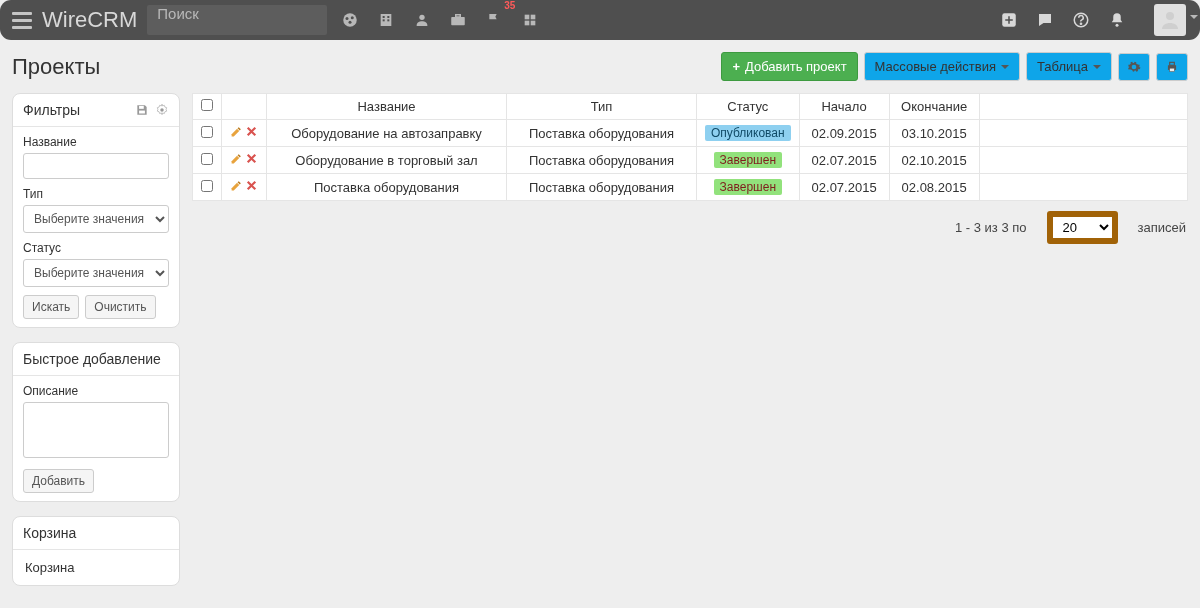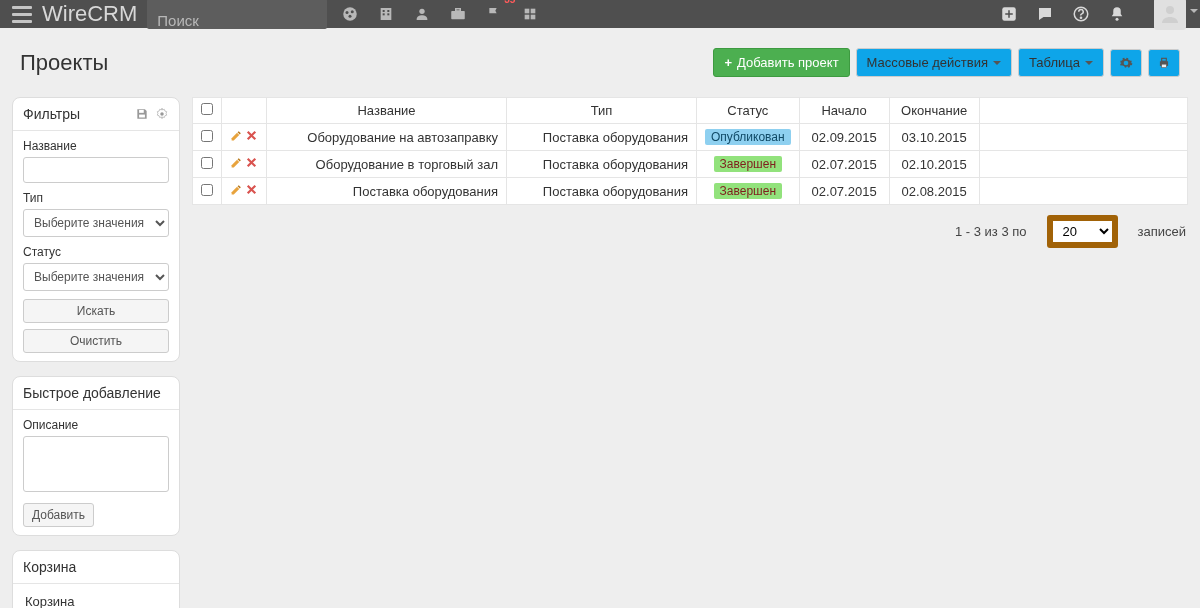--- a/index.html
+++ b/index.html
@@ -1,35 +1,35 @@
 <!DOCTYPE html>
 <html><head>
 <meta charset="utf-8">
 <style>
   * { box-sizing: border-box; margin: 0; padding: 0; }
   body { font-family: Arial, Helvetica, sans-serif; font-size: 13px; color: #333; background: #eeeeee; width: 1200px; height: 608px; overflow: hidden; }
   
-  .topbar { background: #4f4f4f; height: 28px; display: flex; align-items: center; padding: 0 8px; color: #d8d8d8; }
+  .topbar { background: #4f4f4f; height: 40px; display: flex; align-items: center; padding: 0 8px; color: #d8d8d8; border-radius: 11px; }
   .topbar .menu-btn { width: 28px; height: 28px; display: flex; flex-direction: column; justify-content: center; gap: 4px; cursor: pointer; padding: 0 4px; }
   .topbar .menu-btn span { display: block; height: 3px; background: #c5c5c5; border-radius: 1px; }
   .brand { font-size: 22px; font-weight: 400; color: #d8d8d8; margin-left: 6px; margin-right: 10px; }
-  .search-wrap { background: #5d5d5d; height: 30px; display: flex; align-items: flex-end; padding: 0 10px; width: 180px; border-radius: 2px; }
+  .search-wrap { background: #5d5d5d; height: 30px; display: flex; align-items: flex-start; padding: 0 10px; width: 180px; border-radius: 2px; }
   .search-wrap input { background: transparent; border: none; outline: none; color: #d8d8d8; font-size: 15px; width: 100%; }
   .search-wrap input::placeholder { color: #b8b8b8; }
   .top-icons-left { display: flex; align-items: center; gap: 18px; margin-left: 14px; }
   .top-icons-left .ticon, .top-icons-right .ticon { width: 18px; height: 18px; position: relative; cursor: pointer; color: #b8b8b8; display:flex; align-items:center; justify-content:center;}
   .flag-wrap { position: relative; }
   .flag-badge { position: absolute; top: -11px; right: -12px; font-size: 10px; color: #ff5a5a; font-weight: bold; }
   .top-spacer { flex: 1; }
   .top-icons-right { display: flex; align-items: center; gap: 18px; margin-right: 6px; }
   .avatar { width: 32px; height: 32px; background: #e0e0e0; border-radius: 3px; margin-left: 10px; display:flex; align-items:center; justify-content:center; position:relative;}
   .avatar svg { width:24px; height:24px; }
   .avatar-caret { position:absolute; right:-12px; top:11px; border:4px solid transparent; border-top-color:#b8b8b8; }
   
-  .page-header { display: flex; align-items: center; padding: 20px; }
+  .page-header { display: flex; align-items: center; padding: 12px; }
   .page-title { font-size: 22px; font-weight: 400; color: #333; }
   .page-header-actions { margin-left: auto; display: flex; align-items: center; gap: 6px; }
   .btn { border: 1px solid #ccc; background: #0ea5e9; color: #333; padding: 6px 10px; border-radius: 3px; cursor: pointer; font-size: 13px; display: inline-flex; align-items: center; gap: 5px; }
   .btn-green { background: #4caf50; border-color: #3d9a40; color: #fff; font-weight: 500; }
   .btn-green .plus { font-weight: bold; }
   .btn .caret { border: 4px solid transparent; border-top-color: #555; margin-top: 4px; }
   .btn-icon { padding: 6px 8px; }
   
   .content { display: flex; padding: 0 12px 12px 12px; gap: 12px; }
   .left-col { width: 168px; display: flex; flex-direction: column; gap: 14px; }
@@ -37,26 +37,26 @@
   .panel-header { padding: 8px 10px; border-bottom: 1px solid #e5e5e5; display: flex; align-items: center; }
   .panel-title { font-size: 14px; font-weight: 400; }
   .panel-header-icons { margin-left: auto; display: flex; gap: 6px; color: #999; }
   .panel-body { padding: 8px 10px; }
   .fld-label { font-size: 12px; color: #333; margin-bottom: 4px; display: block; }
   .req-star { color: #d9534f; }
   .fld-input, .fld-select, .fld-textarea { width: 100%; border: 1px solid #ccc; border-radius: 3px; padding: 5px 6px; font-size: 12px; background: #fff; color: #555; }
   .fld-textarea { height: 56px; resize: none; }
   .fld-row { margin-bottom: 8px; }
   .btn-sm { border: 1px solid #ccc; background: #f5f5f5; color: #555; padding: 4px 8px; border-radius: 3px; font-size: 12px; cursor: pointer; }
-  .btn-row { display: flex; gap: 6px; flex-direction: column; }
+  .btn-row { display: flex; gap: 6px; }
   .panel-link { padding: 10px 12px; color: #333; }
   
   .right-col { flex: 1; display: flex; flex-direction: column; }
   .tbl { width: 100%; border-collapse: collapse; background: #fff; border: 1px solid #ddd; }
-  .tbl th, .tbl td { border: 1px solid #e5e5e5; padding: 5px 8px; font-size: 13px; text-align: right; vertical-align: middle; }
+  .tbl th, .tbl td { border: 1px solid #e5e5e5; padding: 5px 8px; font-size: 13px; text-align: center; vertical-align: middle; }
   .tbl th { background: #fff; font-weight: 400; text-align: center; color: #333; }
   .tbl th.chk, .tbl td.chk { width: 24px; text-align: center; }
   .tbl td.actcell { width: 44px; text-align: center; }
   .tbl td.center { text-align: center; }
   .status-badge { display: inline-block; padding: 1px 6px; border-radius: 2px; font-size: 12px; }
   .status-blue { background: #8ed0f0; color: #104a66; }
   .status-green { background: #92e27c; color: #7f1d1d; }
   .row-actions { display: inline-flex; gap: 2px; align-items: center; justify-content: center; }
   .footer-pager { display: flex; align-items: center; justify-content: flex-end; gap: 20px; padding: 10px 2px; font-size: 13px; color: #444; }
   .pager-select { border: 6px solid #a16207; border-radius: 3px; padding: 2px 18px 2px 6px; font-size: 13px; background:#fff; }

